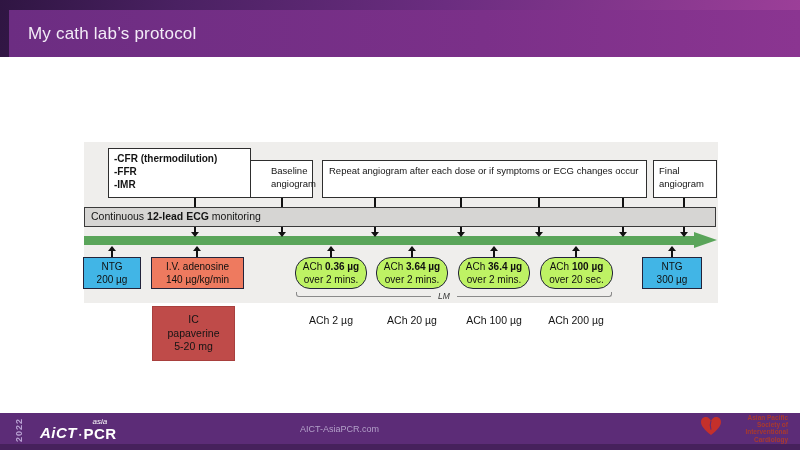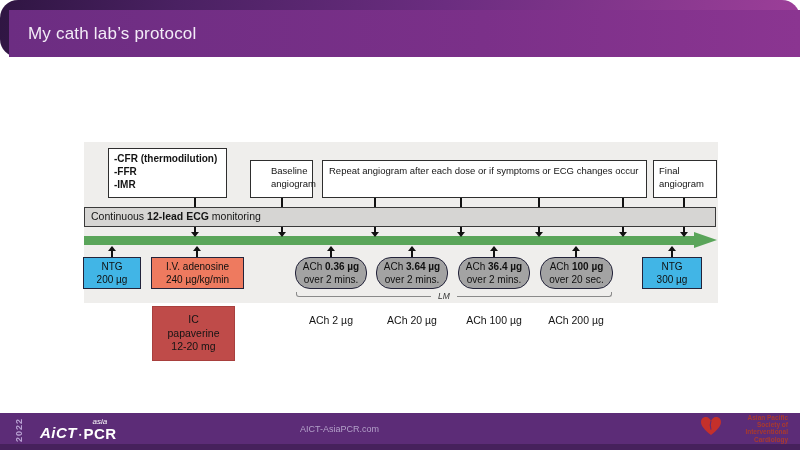--- a/index.html
+++ b/index.html
@@ -2,32 +2,32 @@
 <html><head>
 <meta charset="utf-8">
 <style>
   * { margin:0; padding:0; box-sizing:border-box; }
   html,body { background:#888; }
   body { font-family:"Liberation Sans", sans-serif; }
   .slide { position:relative; width:800px; height:450px; background:#ffffff; overflow:hidden; }
 
   
   .header { position:absolute; left:0; top:0; width:800px; height:57px;
-    background:linear-gradient(100deg,#2f1542 0%,#4a2162 22%,#6b2d80 55%,#9d3f99 100%);border-radius:18px; }
+    background:linear-gradient(100deg,#2f1542 0%,#4a2162 22%,#6b2d80 55%,#9d3f99 100%); }
   .titlebar { position:absolute; left:9px; top:10px; right:0; bottom:0;
     background:linear-gradient(to right,#6c2d82 0%,#7b3089 60%,#8b3591 100%); }
   .title { position:absolute; left:19px; top:50%; transform:translateY(-50%);
     color:#f3ecf7; font-size:17px; letter-spacing:0.2px; }
 
   
   .panel { position:absolute; left:84px; top:142px; width:634px; height:161px; background:#efeeec; }
 
   .box { position:absolute; background:#fff; border:1px solid #2e2e2e; color:#141414;
     font-size:9.5px; line-height:1.32; }
-  .measure-box { left:108px; top:148px; width:119px; height:50px; font-weight:bold;
+  .measure-box { left:108px; top:148px; width:143px; height:50px; font-weight:bold;
     font-size:10px; padding:3px 5px; }
   .baseline-box { left:250px; top:160px; width:63px; height:38px; padding:4px 20px;text-align:right; }
   .repeat-box  { left:322px; top:160px; width:325px; height:38px; padding:4px 6px; }
   .final-box   { left:653px; top:160px; width:64px; height:38px; padding:4px 5px; }
 
   .ecg-bar { position:absolute; left:84px; top:207px; width:632px; height:20px;
     background:#d6d5d3; border:1px solid #3a3a3a; font-size:10.5px; line-height:17px;
     padding-left:6px; color:#141414; }
 
   .timeline { position:absolute; left:84px; top:236px; width:612px; height:9px; background:#5aa55a; }
@@ -41,21 +41,21 @@
     border-left:4px solid transparent; border-right:4px solid transparent; border-top:5px solid #111; }
   .aup { position:absolute; top:251px; width:2px; height:7px; background:#111; }
   .aup::before { content:""; position:absolute; left:-3px; top:-5px; width:0; height:0;
     border-left:4px solid transparent; border-right:4px solid transparent; border-bottom:5px solid #111; }
 
   .bbox { position:absolute; top:257px; height:32px; border:1px solid #23233a;
     display:flex; flex-direction:column; justify-content:center; align-items:center;
     font-size:10px; line-height:1.32; color:#101010; text-align:center; }
   .ntg  { background:#41b5e6; }
   .aden { background:#ee7a5f; }
-  .ach  { background:#a3a3a3;border-radius:15px; }
+  .ach  { background:#bef264;border-radius:15px; }
 
   .bracket { position:absolute; left:296px; top:292px; width:316px; height:5px;
     border-left:1px solid #8a8a8a; border-right:1px solid #8a8a8a; border-bottom:1px solid #8a8a8a;
     border-radius:0 0 3px 3px; }
   .lm { position:absolute; left:431px; top:291px; width:26px; text-align:center;
     font-size:8.5px; font-style:italic; color:#333; background:#efeeec; }
 
   .pap { position:absolute; left:152px; top:306px; width:83px; height:55px; background:#bf4b49;
     border:1px solid #a83f3d; display:flex; flex-direction:column; justify-content:center;
     align-items:center; font-size:10.5px; line-height:1.3; color:#141414; text-align:left; }
@@ -133,21 +133,21 @@
   <div class="aup" style="left:493px"></div>
   <div class="aup" style="left:575px"></div>
   <div class="aup" style="left:671px"></div>
 
   <div class="bbox ntg" style="left:83px;width:58px">
     <div><span>NTG</span><b></b></div>
     <div>200 µg</div>
   </div>
   <div class="bbox aden" style="left:151px;width:93px">
     <div><span>I.V. adenosine</span><b></b></div>
-    <div>240 µg/kg/min</div>
+    <div>140 µg/kg/min</div>
   </div>
   <div class="bbox ach" style="left:295px;width:72px">
     <div><span>ACh </span><b>0.36 µg</b></div>
     <div>over 2 mins.</div>
   </div>
   <div class="bbox ach" style="left:376px;width:72px">
     <div><span>ACh </span><b>3.64 µg</b></div>
     <div>over 2 mins.</div>
   </div>
   <div class="bbox ach" style="left:458px;width:72px">
@@ -162,21 +162,21 @@
     <div><span>NTG</span><b></b></div>
     <div>300 µg</div>
   </div>
 
   <div class="bracket"></div>
   <div class="lm">LM</div>
 
   <div class="pap">
     <div>IC</div>
     <div>papaverine</div>
-    <div>12-20 mg</div>
+    <div>5-20 mg</div>
   </div>
 
   <div class="dose-label" style="left:296px">ACh 2 µg</div>
   <div class="dose-label" style="left:377px">ACh 20 µg</div>
   <div class="dose-label" style="left:459px">ACh 100 µg</div>
   <div class="dose-label" style="left:541px">ACh 200 µg</div>
 
   <div class="footer">
     <div class="year">2022</div>
     <div class="logo">

